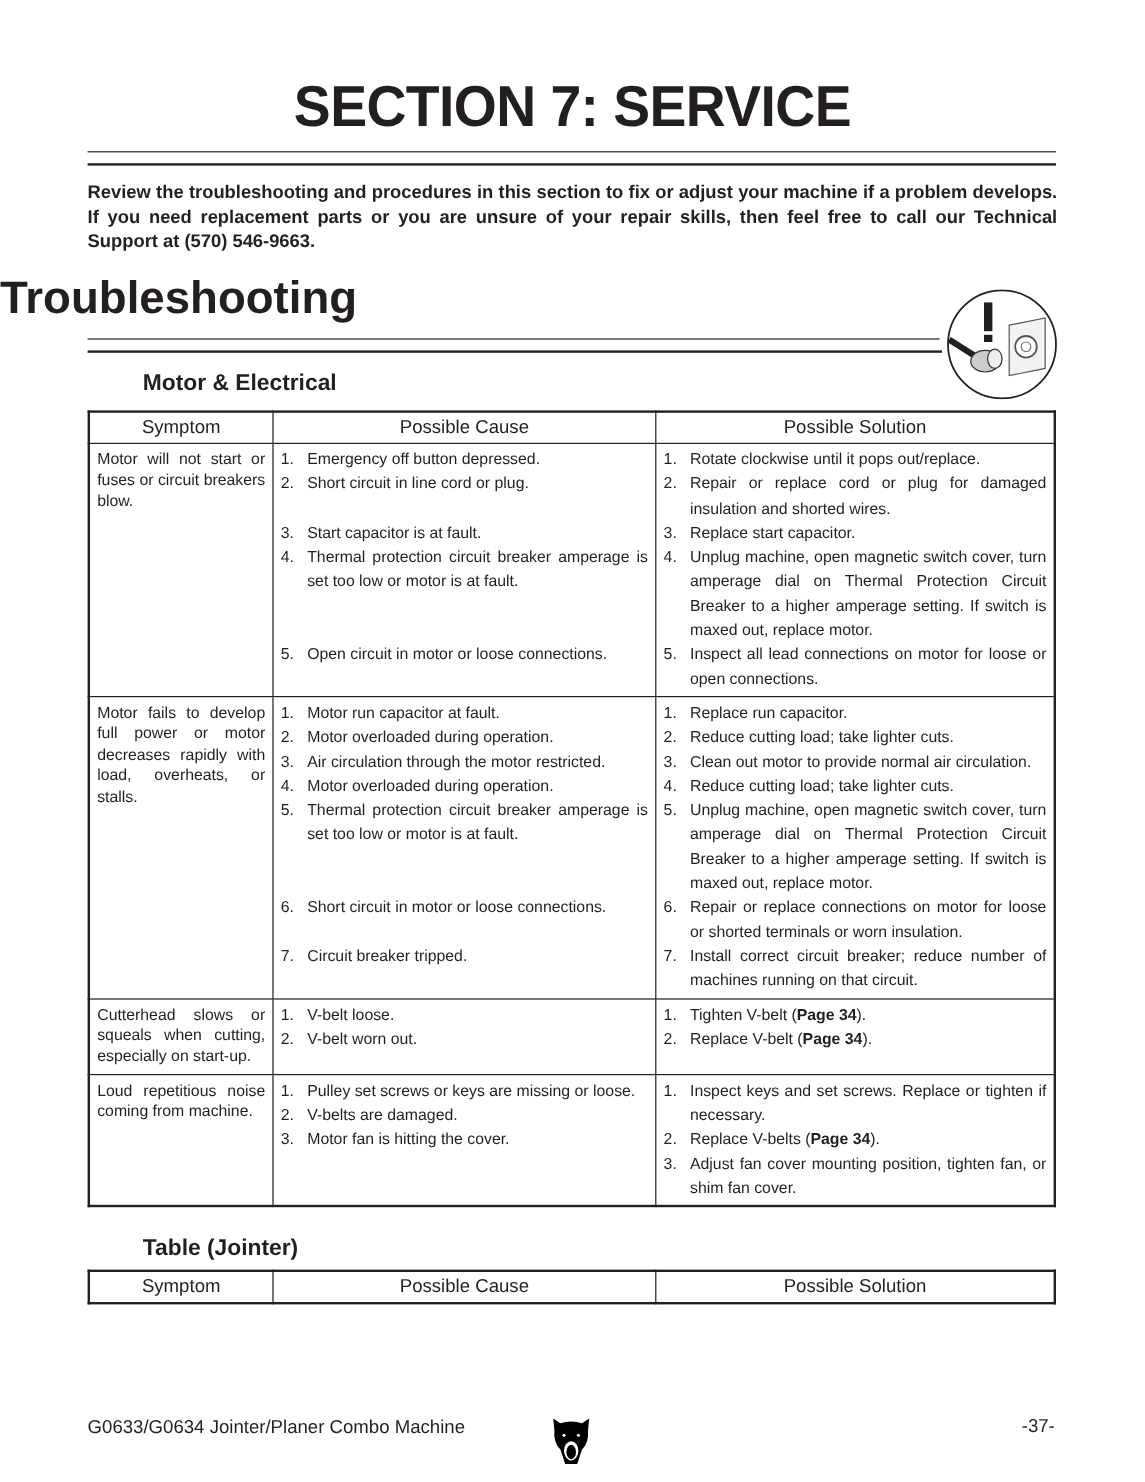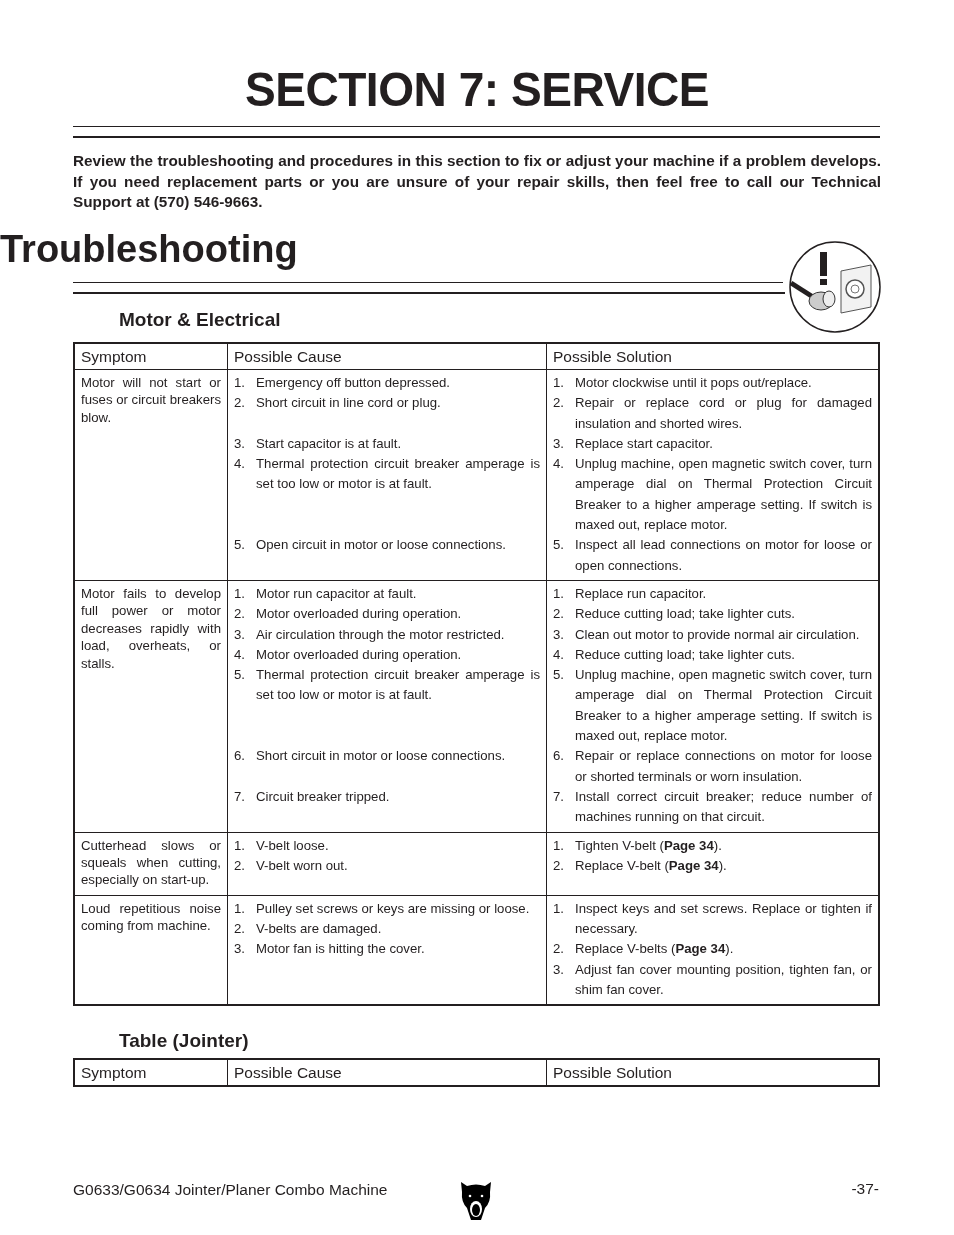--- a/index.html
+++ b/index.html
@@ -8,21 +8,21 @@
   .section-title { left: 0; width: 954px; top: 62px; text-align: center; font-size: 48px; font-weight: bold; letter-spacing: -0.5px; transform: scaleX(0.96); }
   .rule-thin { left: 73px; width: 807px; height: 1px; background: #231f20; }
   .rule-thick { left: 73px; width: 807px; height: 2px; background: #231f20; }
   .intro { left: 73px; width: 808px; top: 151px; font-size: 15.3px; line-height: 20.5px; text-align: justify; font-weight: bold; }
   .h-trouble { left: 0; width: 862px; top: 228px; text-align: left; font-size: 38px; font-weight: bold; }
   .h-sub { left: 73px; font-size: 19px; font-weight: bold; margin-left: 46px; }
   .warn-icon { left: 783px; top: 241px; width: 98px; height: 92px; }
   table.tt { position: absolute; left: 73px; width: 807px; border-collapse: collapse; table-layout: fixed; }
   table.tt td, table.tt th { border: 1px solid #231f20; vertical-align: top; padding: 0; }
   table.tt { border: 2px solid #231f20; }
-  table.tt th { font-weight: normal; text-align: left; font-size: 15.5px; padding: 4px 6px 2px 6px; height: 19px; }
+  table.tt th { font-weight: normal; text-align: center; font-size: 15.5px; padding: 4px 6px 2px 6px; height: 19px; }
   .col1 { width: 140px; }
   .col2 { width: 306px; margin-left: 32px; }
   .sym { font-size: 13.2px; line-height: 17.4px; padding: 4px 6px 4px 6px !important; text-align: justify; }
   .list { list-style: none; margin: 0; padding: 3px 6px 4px 6px; font-size: 13.2px; line-height: 20.3px; }
   .list li { position: relative; padding-left: 22px; text-align: justify; }
   .list li .num { position: absolute; left: 0; top: 0; }
   .gap { display: block; }
   b.pg { font-weight: bold; }
   .footer-left { left: 73px; top: 1181px; font-size: 15.5px; }
   .footer-right { right: 75px; top: 1180px; font-size: 15.5px; }
@@ -71,21 +71,21 @@
         <ul class="list">
           <li><span class="num">1.</span><span>Emergency off button depressed.</span></li>
           <li><span class="num">2.</span><span>Short circuit in line cord or plug.</span><span class="gap">&nbsp;</span></li>
           <li><span class="num">3.</span><span>Start capacitor is at fault.</span></li>
           <li><span class="num">4.</span><span>Thermal protection circuit breaker amperage is set too low or motor is at fault.</span><span class="gap">&nbsp;</span><span class="gap">&nbsp;</span></li>
           <li><span class="num">5.</span><span>Open circuit in motor or loose connections.</span></li>
         </ul>
       </td>
       <td>
         <ul class="list">
-          <li><span class="num">1.</span><span>Motor clockwise until it pops out/replace.</span></li>
+          <li><span class="num">1.</span><span>Rotate clockwise until it pops out/replace.</span></li>
           <li><span class="num">2.</span><span>Repair or replace cord or plug for damaged insulation and shorted wires.</span></li>
           <li><span class="num">3.</span><span>Replace start capacitor.</span></li>
           <li><span class="num">4.</span><span>Unplug machine, open magnetic switch cover, turn amperage dial on Thermal Protection Circuit Breaker to a higher amperage setting. If switch is maxed out, replace motor.</span></li>
           <li><span class="num">5.</span><span>Inspect all lead connections on motor for loose or open connections.</span></li>
         </ul>
       </td>
     </tr>
 
     <tr>
       <td class="sym">Motor fails to develop full power or motor decreases rapidly with load, overheats, or stalls.</td>

